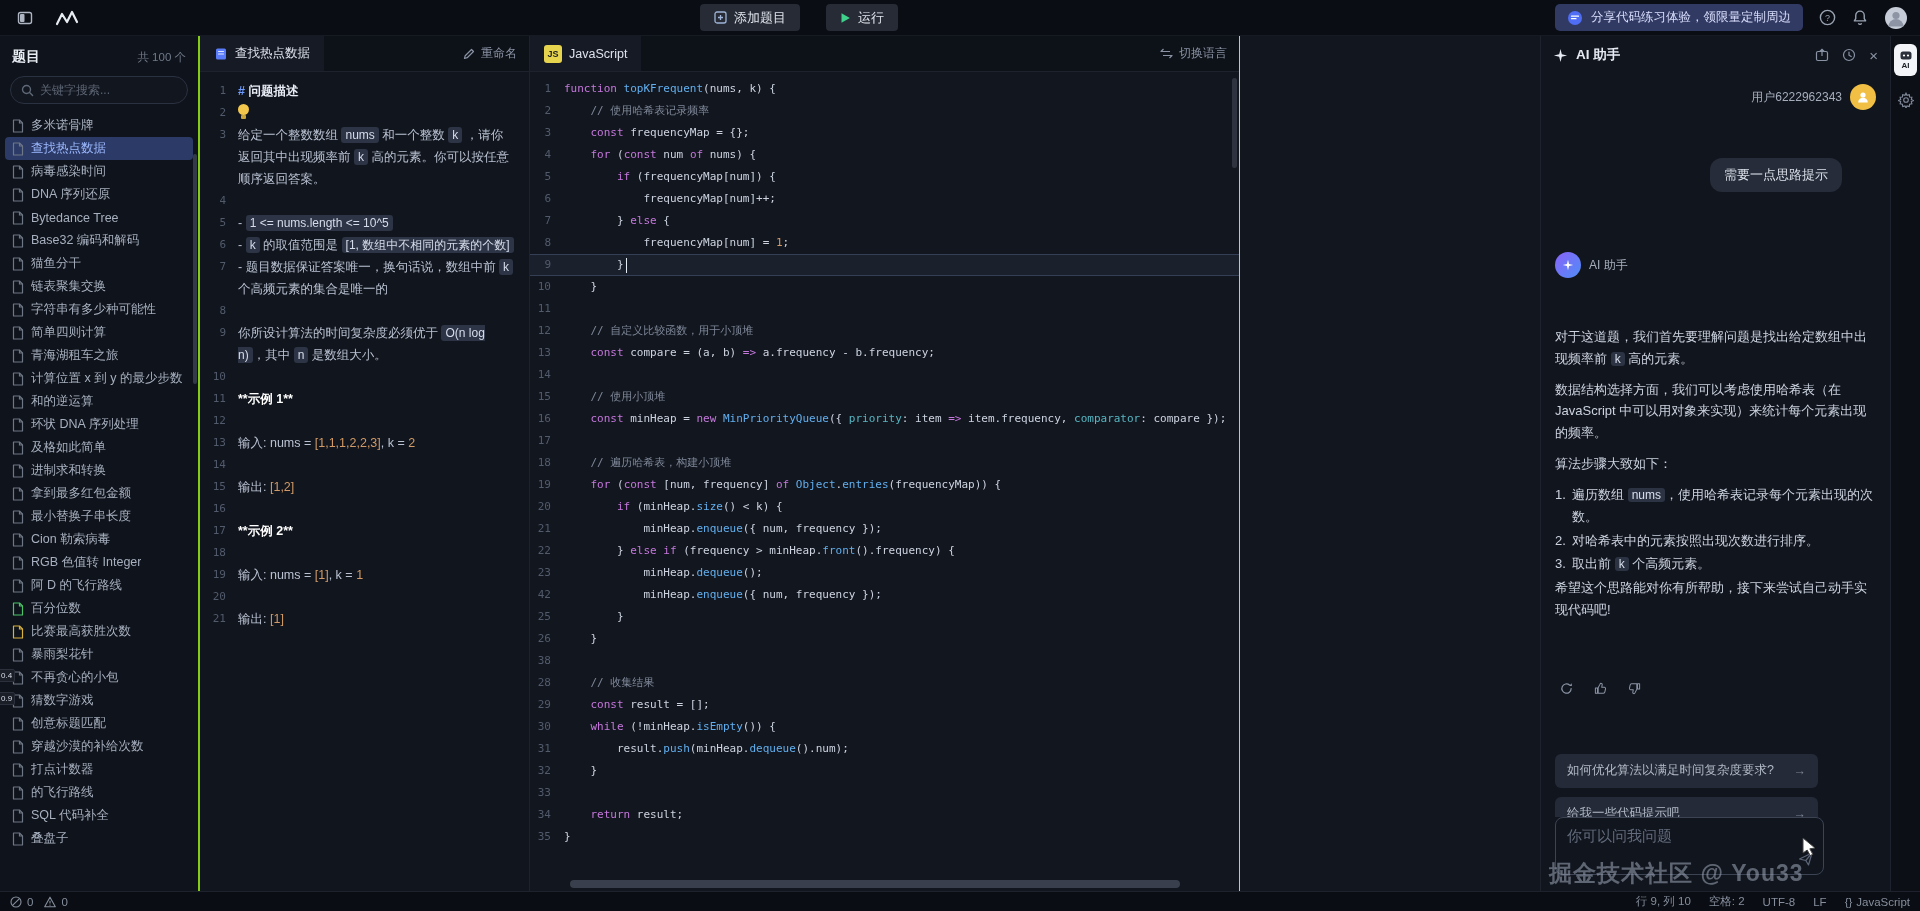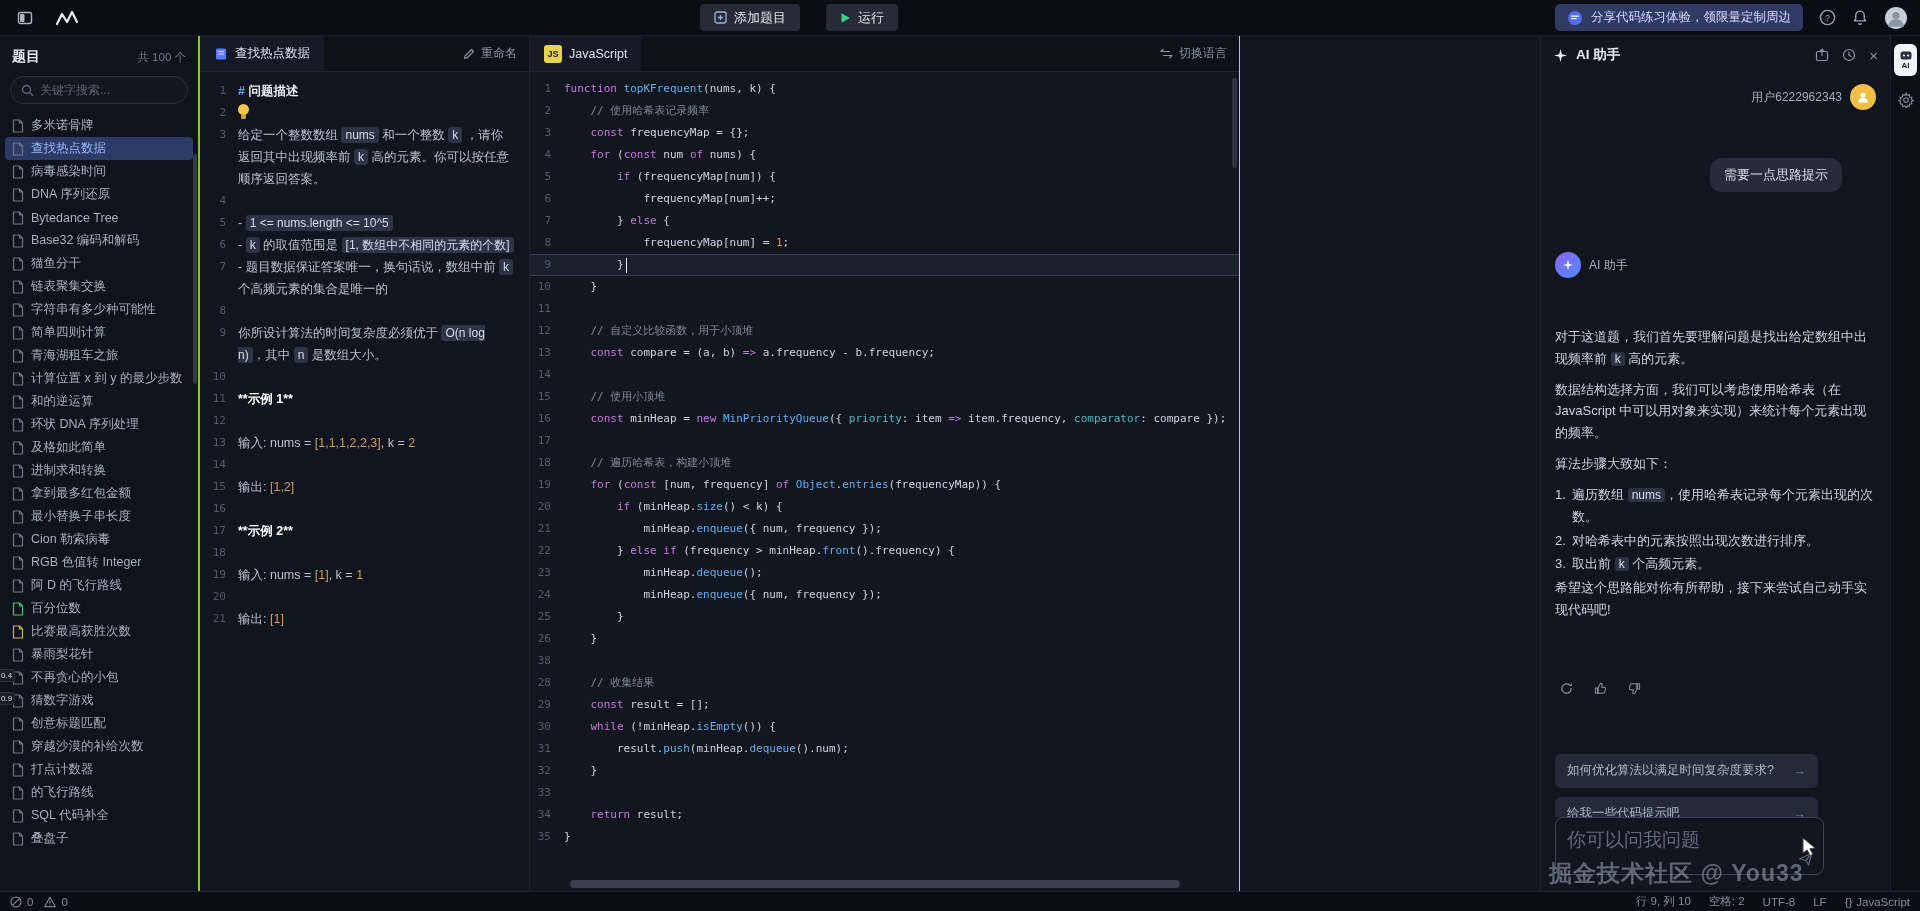--- a/index.html
+++ b/index.html
@@ -98,21 +98,21 @@
   .ai-p{margin-bottom:9px;}
   .ai-li{display:flex;margin-bottom:2px;}
   .ai-li-num{width:17px;flex-shrink:0;}
   .ai-li-text{flex:1;}
   .ai-code{background:#2c3343;border-radius:3px;padding:0 4px;font-size:12px;color:#d9dfec;}
   .ai-actions{display:flex;gap:12px;margin:10px 0 16px;}
   .ai-action{width:22px;height:22px;display:flex;align-items:center;justify-content:center;cursor:pointer;border-radius:4px;}
   .sugg{display:flex;align-items:center;justify-content:space-between;background:#242a37;border-radius:6px;min-height:34px;padding:6px 12px;margin:0 58px 9px 0;font-size:12.5px;color:#b3bac7;cursor:pointer;}
   .sugg .arr{color:#7d8596;margin-left:10px;}
   .ai-inputwrap{margin:0 14px 16px;position:relative;flex-shrink:0;}
-  .ai-input{width:calc(100% - 52px);height:58px;background:transparent;border:1px solid #3c4454;border-radius:8px;color:#14b8a6;font-size:19px;padding:9px 28px 9px 11px;resize:none;outline:none;font-family:inherit;display:block;}
+  .ai-input{width:calc(100% - 52px);height:58px;background:transparent;border:1px solid #3c4454;border-radius:8px;color:#14b8a6;font-size:15px;padding:9px 28px 9px 11px;resize:none;outline:none;font-family:inherit;display:block;}
   .ai-input::placeholder{color:#626b7c;}
   .send-icon{position:absolute;right:62px;bottom:8px;cursor:pointer;}
   .watermark{position:absolute;left:8px;bottom:2px;font-size:23px;font-weight:bold;color:rgba(160,169,185,0.55);white-space:nowrap;letter-spacing:1px;pointer-events:none;}
   .mouse-cursor{position:absolute;right:72px;bottom:34px;pointer-events:none;}
 
   
   .right-strip{width:29px;background:#0c0f16;display:flex;flex-direction:column;align-items:center;padding-top:8px;gap:16px;flex-shrink:0;}
   .ai-fab{width:23px;height:32px;background:#f2f4f8;border-radius:6px;display:flex;flex-direction:column;align-items:center;justify-content:center;gap:2px;cursor:pointer;}
   .ai-fab-label{font-size:8px;font-weight:bold;color:#1c1f26;line-height:1;}
   .strip-gear{cursor:pointer;display:flex;}
@@ -645,21 +645,21 @@
           <div class="code-line"><span class="code-gutter">14</span><span class="code-text"></span></div>
           <div class="code-line"><span class="code-gutter">15</span><span class="code-text"><span class="tk-cm">    // 使用小顶堆</span></span></div>
           <div class="code-line"><span class="code-gutter">16</span><span class="code-text"><span class="tk-pl">    </span><span class="tk-kw">const</span><span class="tk-pl"> minHeap = </span><span class="tk-kw">new</span><span class="tk-pl"> </span><span class="tk-fn">MinPriorityQueue</span><span class="tk-pl">({ </span><span class="tk-prop">priority</span><span class="tk-pl">: item </span><span class="tk-kw">=&gt;</span><span class="tk-pl"> item.frequency, </span><span class="tk-prop">comparator</span><span class="tk-pl">: compare });</span></span></div>
           <div class="code-line"><span class="code-gutter">17</span><span class="code-text"></span></div>
           <div class="code-line"><span class="code-gutter">18</span><span class="code-text"><span class="tk-cm">    // 遍历哈希表，构建小顶堆</span></span></div>
           <div class="code-line"><span class="code-gutter">19</span><span class="code-text"><span class="tk-pl">    </span><span class="tk-kw">for</span><span class="tk-pl"> (</span><span class="tk-kw">const</span><span class="tk-pl"> [num, frequency] </span><span class="tk-kw">of</span><span class="tk-pl"> </span><span class="tk-fn">Object</span><span class="tk-pl">.</span><span class="tk-fn">entries</span><span class="tk-pl">(frequencyMap)) {</span></span></div>
           <div class="code-line"><span class="code-gutter">20</span><span class="code-text"><span class="tk-pl">        </span><span class="tk-kw">if</span><span class="tk-pl"> (minHeap.</span><span class="tk-fn">size</span><span class="tk-pl">() &lt; k) {</span></span></div>
           <div class="code-line"><span class="code-gutter">21</span><span class="code-text"><span class="tk-pl">            minHeap.</span><span class="tk-fn">enqueue</span><span class="tk-pl">({ num, frequency });</span></span></div>
           <div class="code-line"><span class="code-gutter">22</span><span class="code-text"><span class="tk-pl">        } </span><span class="tk-kw">else</span><span class="tk-pl"> </span><span class="tk-kw">if</span><span class="tk-pl"> (frequency &gt; minHeap.</span><span class="tk-fn">front</span><span class="tk-pl">().frequency) {</span></span></div>
           <div class="code-line"><span class="code-gutter">23</span><span class="code-text"><span class="tk-pl">            minHeap.</span><span class="tk-fn">dequeue</span><span class="tk-pl">();</span></span></div>
-          <div class="code-line"><span class="code-gutter">24</span><span class="code-text"><span class="tk-pl">            minHeap.</span><span class="tk-fn">enqueue</span><span class="tk-pl">({ num, frequency });</span></span></div>
+          <div class="code-line"><span class="code-gutter">42</span><span class="code-text"><span class="tk-pl">            minHeap.</span><span class="tk-fn">enqueue</span><span class="tk-pl">({ num, frequency });</span></span></div>
           <div class="code-line"><span class="code-gutter">25</span><span class="code-text"><span class="tk-pl">        }</span></span></div>
           <div class="code-line"><span class="code-gutter">26</span><span class="code-text"><span class="tk-pl">    }</span></span></div>
           <div class="code-line"><span class="code-gutter">38</span><span class="code-text"></span></div>
           <div class="code-line"><span class="code-gutter">28</span><span class="code-text"><span class="tk-cm">    // 收集结果</span></span></div>
           <div class="code-line"><span class="code-gutter">29</span><span class="code-text"><span class="tk-pl">    </span><span class="tk-kw">const</span><span class="tk-pl"> result = [];</span></span></div>
           <div class="code-line"><span class="code-gutter">30</span><span class="code-text"><span class="tk-pl">    </span><span class="tk-kw">while</span><span class="tk-pl"> (!minHeap.</span><span class="tk-fn">isEmpty</span><span class="tk-pl">()) {</span></span></div>
           <div class="code-line"><span class="code-gutter">31</span><span class="code-text"><span class="tk-pl">        result.</span><span class="tk-fn">push</span><span class="tk-pl">(minHeap.</span><span class="tk-fn">dequeue</span><span class="tk-pl">().num);</span></span></div>
           <div class="code-line"><span class="code-gutter">32</span><span class="code-text"><span class="tk-pl">    }</span></span></div>
           <div class="code-line"><span class="code-gutter">33</span><span class="code-text"></span></div>
           <div class="code-line"><span class="code-gutter">34</span><span class="code-text"><span class="tk-pl">    </span><span class="tk-kw">return</span><span class="tk-pl"> result;</span></span></div>

